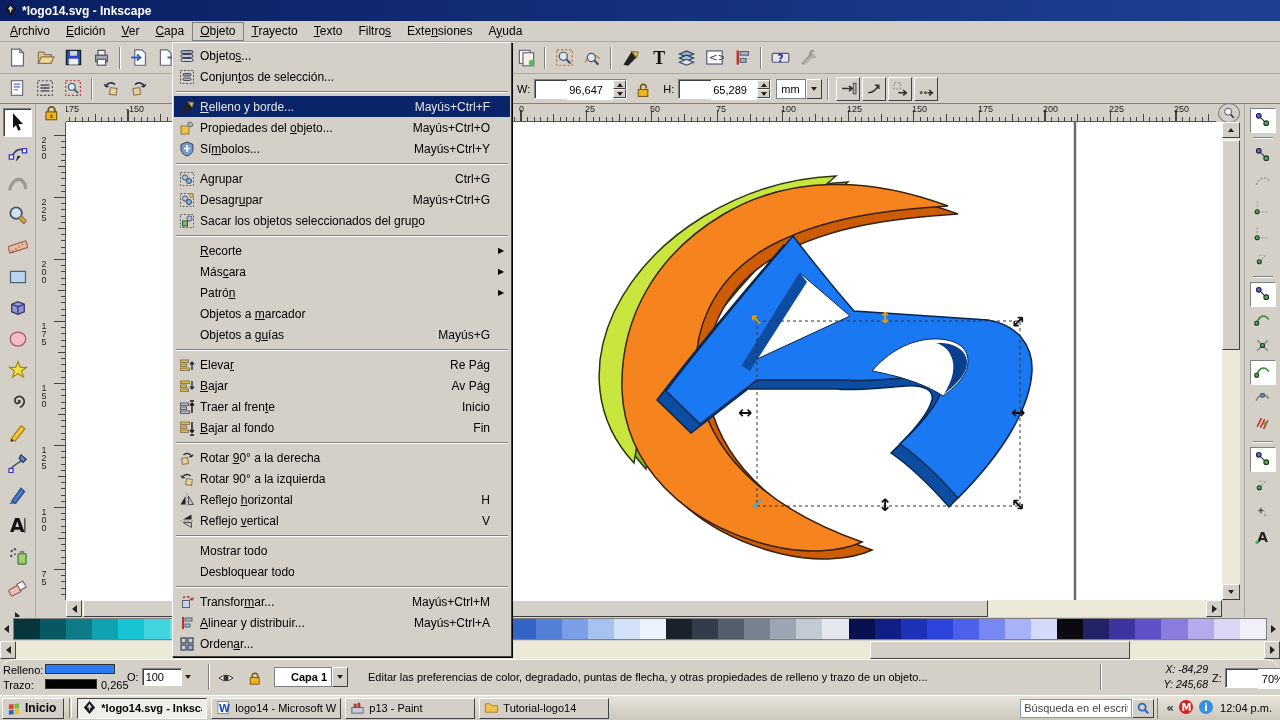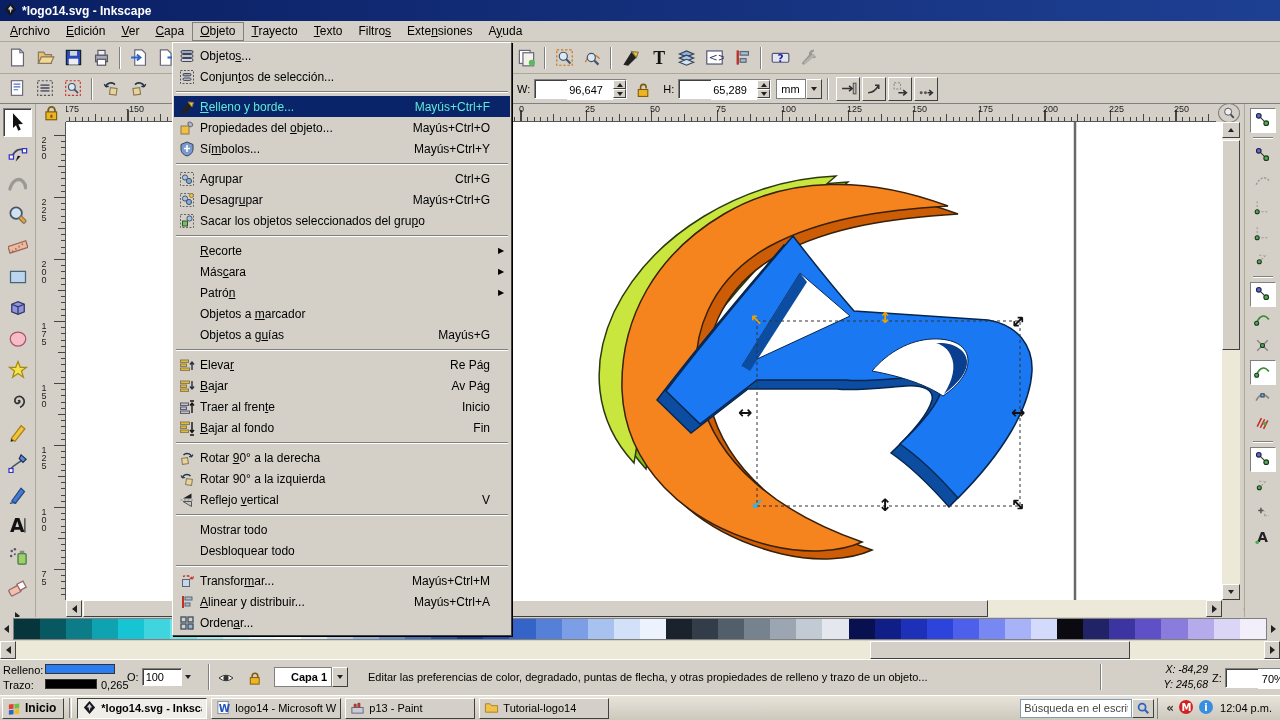--- a/index.html
+++ b/index.html
@@ -84,21 +84,21 @@
 
   
   .palette { position:absolute; left:0; top:617px; width:1280px; height:24px; background:#d4d0c8; display:flex; align-items:stretch; }
   .pal-arrow { width:13px; display:flex; align-items:center; justify-content:center; }
   .pal-strip { flex:1; display:flex; border:1px solid #808080; margin:1px 0; }
   .pal-cell { flex:1; }
   .palscroll { position:absolute; left:0; top:641px; width:1280px; height:18px; background:#ece9d8; }
   .palthumb { position:absolute; left:870px; top:0; width:260px; height:18px; background:#d4d0c8; border:1px solid; border-color:#fff #404040 #404040 #fff; }
 
   
-  .statusbar { position:absolute; left:0; top:659px; width:1280px; height:36px; background:#d4d0c8; border-top:1px solid #fff; font-size:11px; }
+  .statusbar { position:absolute; left:0; top:659px; width:1280px; height:36px; background:#d4d0c8; border-top:1px solid #fff; font-size:11px;border-radius:14px; }
   .sb-lbl { position:absolute; left:3px; }
   .swatch { position:absolute; height:10px; border:1px solid #333; }
   .sb-opacity { position:absolute; left:127px; top:8px; display:flex; align-items:center; gap:3px; }
   .sb-opacity .field { width:40px; height:18px; display:flex; align-items:center; padding-left:3px; }
   .sb-ico { position:absolute; top:8px; width:20px; height:20px; display:flex; align-items:center; justify-content:center; }
   .layersel { position:absolute; left:274px; top:7px; display:flex; height:20px; }
   .layersel .uv { width:58px; background:#fff; border:1px solid #808080; display:flex; align-items:center; padding-left:16px; font-weight:bold; }
   .layersel .ub { width:16px; background:#d4d0c8; border:1px solid; border-color:#fff #404040 #404040 #fff; display:flex; align-items:center; justify-content:center; }
   .sb-msg { position:absolute; left:368px; top:11px; width:735px; white-space:nowrap; overflow:hidden; }
   .sb-xy { position:absolute; left:1108px; top:2px; width:100px; text-align:right; font-size:10.5px; line-height:15px;font-style:italic; }
@@ -121,21 +121,21 @@
   .tray .chev { font-size:12px; font-weight:bold; color:#333; font-family:"DejaVu Sans",sans-serif; }
   .tray .time { font-size:11px; margin-left:2px; }
 
   
   .menu { position:absolute; left:172px; top:42px; width:340px; background:#d4d0c8; border:1px solid; border-color:#fff #404040 #404040 #fff; box-shadow:1px 1px 0 #000; z-index:50; padding:2px 1px; }
   .mitem { height:21px; display:flex; align-items:center; font-size:12px; }
   .mitem .mic { width:26px; display:flex; align-items:center; justify-content:center; flex:none; }
   .mitem .mlabel { flex:1; white-space:nowrap; }
   .mitem .msc { margin-left:12px; margin-right:8px; white-space:nowrap; }
   .mitem .marr { width:12px; font-size:8px; font-family:"DejaVu Sans",sans-serif; }
-  .mitem.hl { background:#0a246a; color:#5eead4; }
+  .mitem.hl { background:#0a246a; color:#e5e5e5; }
   .msep { height:9px; position:relative; }
   .msep::after { content:""; position:absolute; left:2px; right:2px; top:4px; border-top:1px solid #808080; border-bottom:1px solid #fff; }
 </style>
 </head>
 <body>
 
 <div class="screen">
 
   <div class="titlebar">
     <span><svg viewBox="0 0 16 16" width="15" height="15">
@@ -1074,20 +1074,32 @@
             <path d="M3.5 7 L2 4.5 M3.5 7 L6 6.5" stroke="#234" stroke-width="1.2"></path>
           </svg>
         </span>
         <span class="mlabel">Rotar 90° a la izquierda</span>
         <span class="msc"></span>
         <span class="marr"></span>
       </div>
       <div class="mitem">
         <span class="mic">
           <svg viewBox="0 0 16 16" width="16" height="16">
+            <path d="M8 1.5 V14.5" stroke="#888" stroke-dasharray="2 1.5"></path>
+            <path d="M6.5 4 L1.5 12.5 H6.5 Z" fill="#222"></path>
+            <path d="M9.5 4 L14.5 12.5 H9.5 Z" fill="#c8c8c0" stroke="#555"></path>
+          </svg>
+        </span>
+        <span class="mlabel">Reflejo <u>h</u>orizontal</span>
+        <span class="msc">H</span>
+        <span class="marr"></span>
+      </div>
+      <div class="mitem">
+        <span class="mic">
+          <svg viewBox="0 0 16 16" width="16" height="16">
             <path d="M1.5 8 H14.5" stroke="#888" stroke-dasharray="2 1.5"></path>
             <path d="M4 6.5 L12.5 1.5 V6.5 Z" fill="#222"></path>
             <path d="M4 9.5 L12.5 14.5 V9.5 Z" fill="#c8c8c0" stroke="#555"></path>
           </svg>
         </span>
         <span class="mlabel">Reflejo <u>v</u>ertical</span>
         <span class="msc">V</span>
         <span class="marr"></span>
       </div>
       <div class="msep"></div>

